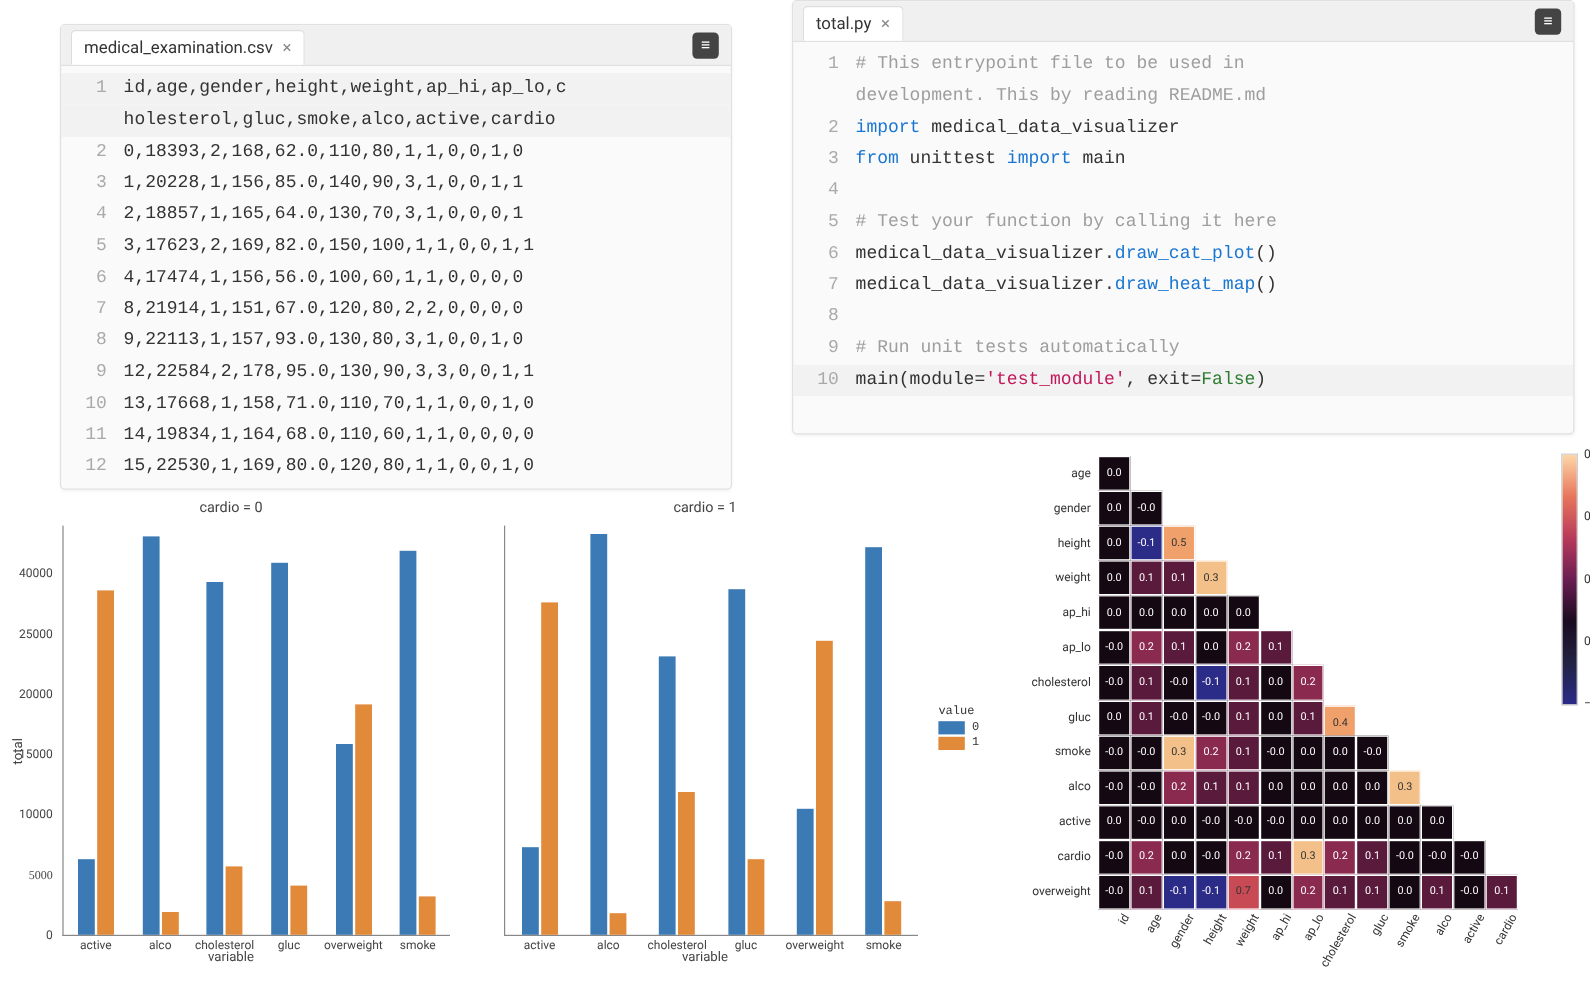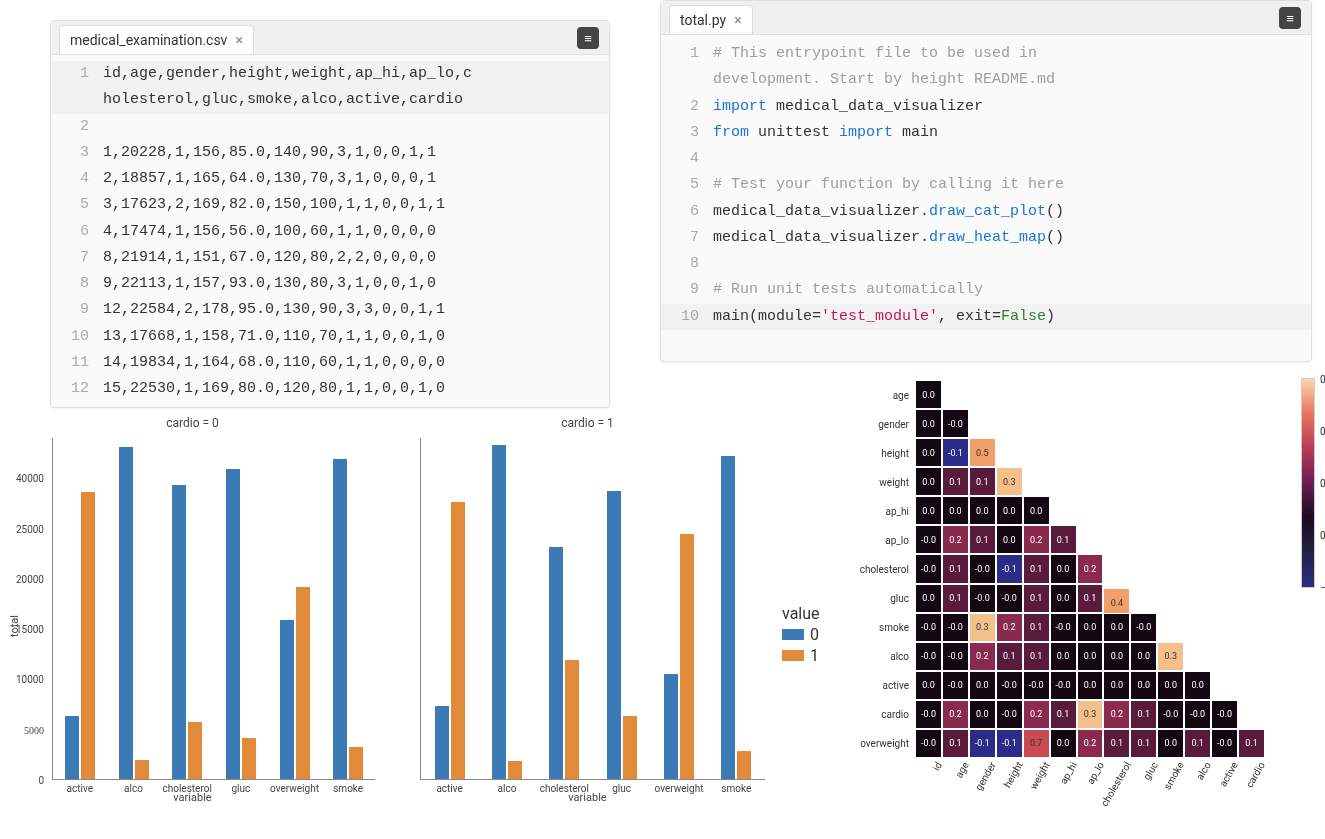--- a/index.html
+++ b/index.html
@@ -163,23 +163,24 @@
     font-size: 10px;
     color: #444;
     transform: translateX(-50%);
     top: 100%;
     padding-top: 4px;
     white-space: nowrap;
   }
   .legend {
     position: absolute;
     left: 782px;
-    top: 604px;
-    font-size: 16px;
+    top: 588px;
+    font-size: 10px;
     color: #333;
+    font-family: Liberation Mono, monospace;
   }
   .legend .title { margin-bottom: 2px; }
   .legend .row { display: flex; align-items: center; gap: 6px; margin-bottom: 2px;}
   .sw { width: 22px; height: 11px; }
 
   
   .heatmap {
     position: absolute;
     right: 10px;
     top: 370px;
@@ -254,20 +255,21 @@
       <div class="code-line hl-line">
         <span class="gutter">1</span>
         <span class="code-txt">id,age,gender,height,weight,ap_hi,ap_lo,c</span>
       </div>
          <div class="code-line hl-line">
         <span class="gutter"></span>
         <span class="code-txt">holesterol,gluc,smoke,alco,active,cardio</span>
       </div>
       <div class="code-line">
         <span class="gutter">2</span>
+        <span class="code-txt">0,18393,2,168,62.0,110,80,1,1,0,0,1,0</span>
       </div>
       <div class="code-line">
         <span class="gutter">3</span>
         <span class="code-txt">1,20228,1,156,85.0,140,90,3,1,0,0,1,1</span>
       </div>
       <div class="code-line">
         <span class="gutter">4</span>
         <span class="code-txt">2,18857,1,165,64.0,130,70,3,1,0,0,0,1</span>
       </div>
       <div class="code-line">
@@ -313,21 +315,21 @@
     </div>
     <div class="menu-icon">≡</div>
   </div>
   <div class="code-body" id="py-body">
       <div class="code-line">
         <span class="gutter">1</span>
         <span class="code-txt"><span class="tok-comment"># This entrypoint file to be used in</span></span>
       </div>
          <div class="code-line">
         <span class="gutter"></span>
-        <span class="code-txt"><span class="tok-comment">development. Start by height README.md</span></span>
+        <span class="code-txt"><span class="tok-comment">development. This by reading README.md</span></span>
       </div>
       <div class="code-line">
         <span class="gutter">2</span>
         <span class="code-txt"><span class="tok-kw">import</span><span class=""> medical_data_visualizer</span></span>
       </div>
       <div class="code-line">
         <span class="gutter">3</span>
         <span class="code-txt"><span class="tok-kw">from</span><span class=""> unittest </span><span class="tok-kw">import</span><span class=""> main</span></span>
       </div>
       <div class="code-line">

